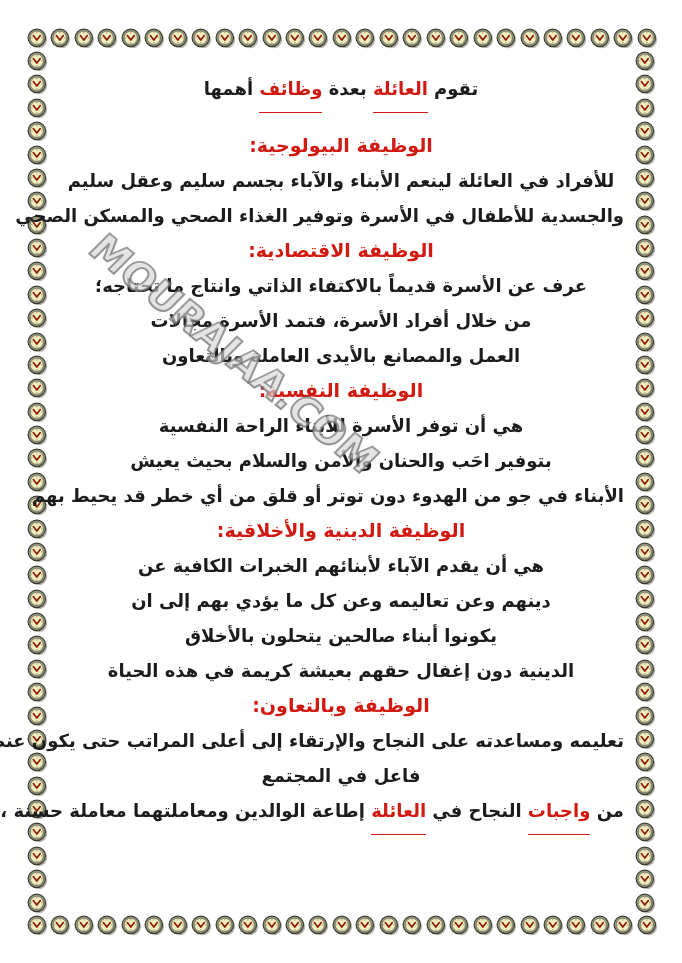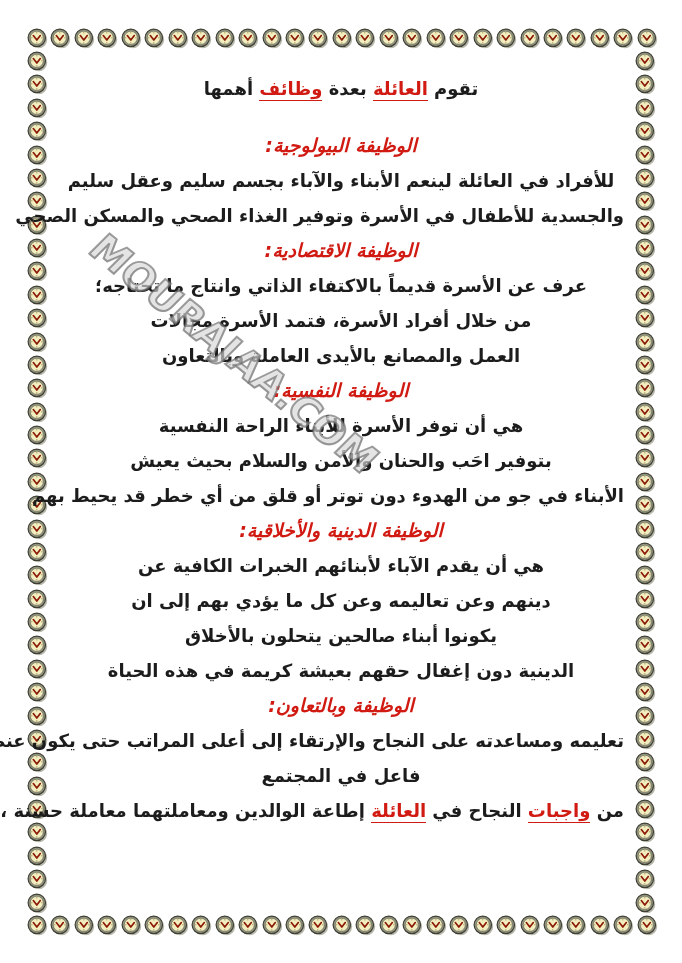--- a/index.html
+++ b/index.html
@@ -31,22 +31,22 @@
   }
 
   
   .content {
     position:absolute; top:71px; left:58px; right:58px; z-index:2;
     direction:rtl; text-align:center;
     color:var(--ink); font-weight:bold; font-size:18px;
   }
   .line { line-height:35px; height:35px; white-space:nowrap; }
   .title-line { margin-bottom:22px; }
-  .heading { color:var(--red); font-size:19px;font-style:italic; }
-  .rw { color:var(--red); border-bottom:1.6px solid var(--red); padding-bottom:1px; }
+  .heading { color:var(--red); font-size:19px; }
+  .rw { color:var(--red); border-bottom:1.6px solid var(--red); padding-bottom:13px; }
 </style>
 </head>
 <body>
 
 <div class="page">
 
   <div class="border-h top" id="border-top">
       <svg class="clock" viewBox="0 0 21 21" xmlns="http://www.w3.org/2000/svg">
         <circle cx="11.6" cy="11.6" r="8.6" fill="#b7b7ab"></circle>
         <circle cx="9.8" cy="9.8" r="8.7" fill="#91927f" stroke="#3e3f33" stroke-width="1.2"></circle>

